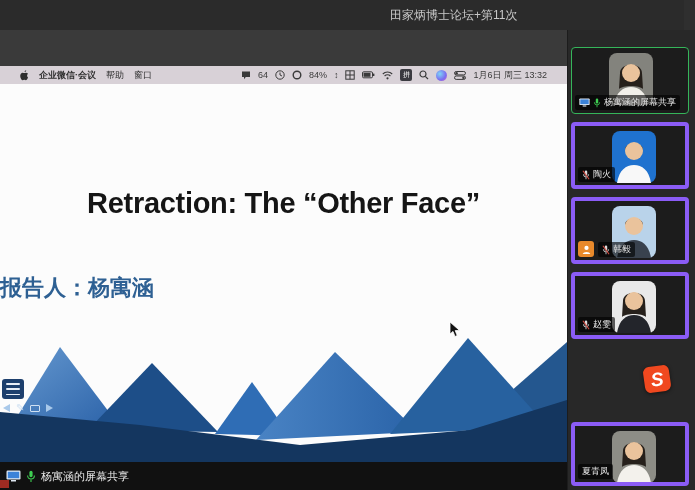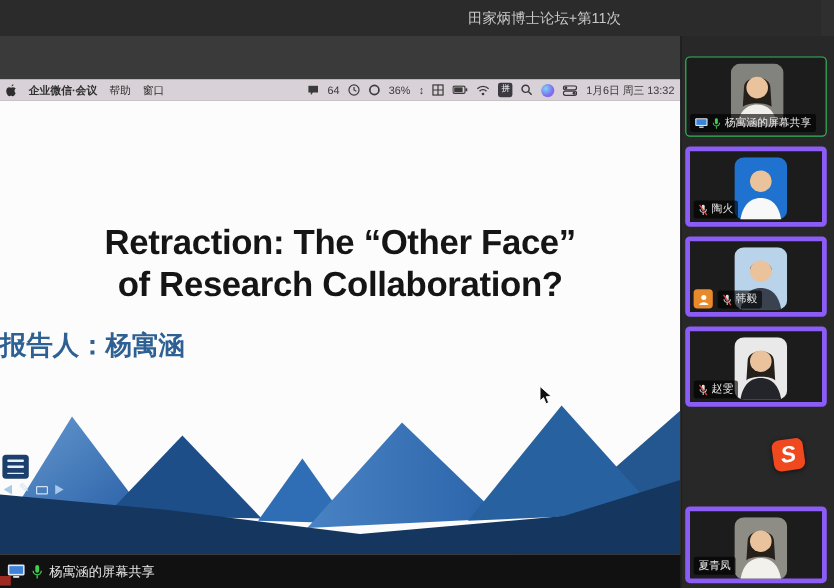--- a/index.html
+++ b/index.html
@@ -7,21 +7,21 @@
   #stage{position:relative;width:695px;height:490px;background:#2f2f2f;overflow:hidden;}
 
   
   .titlebar{position:absolute;left:0;top:0;width:684px;height:30px;background:#2b2b2b;}
   .titlebar .wtitle{position:absolute;left:390px;top:0;line-height:30px;font-size:12px;color:#c9c9c9;white-space:nowrap;}
 
   
   .main{position:absolute;left:0;top:30px;width:567px;height:460px;background:#3a3a3a;}
 
   
-  .macbar{position:absolute;left:0;top:36px;width:567px;height:18px;background:#d8d1d7;display:flex;align-items:center;padding:0 5px;color:#2e2e2e;font-size:9px;}
+  .macbar{position:absolute;left:0;top:36px;width:567px;height:18px;background:#d8d1d7;display:flex;align-items:center;padding:0 20px;color:#2e2e2e;font-size:9px;}
   .macbar .menus{display:flex;align-items:center;gap:10px;white-space:nowrap;}
   .macbar .menus .m0{font-weight:bold;}
   .macbar .right{margin-left:auto;display:flex;align-items:center;gap:7px;white-space:nowrap;color:#3a3a3a;}
   .macbar svg{display:block;}
   .inputsq{width:12px;height:12px;background:#3a3a40;color:#fff;border-radius:2px;font-size:7px;line-height:12px;text-align:center;}
   .siri{width:11px;height:11px;border-radius:50%;background:radial-gradient(circle at 35% 35%,#7fd4f5,#7a6cf0 60%,#e068c8);}
 
   
   .slide{position:absolute;left:0;top:54px;width:567px;height:378px;background:#fcfcfc;overflow:hidden;}
   .slide-title{position:absolute;left:0;top:102px;width:100%;text-align:center;font-size:29px;line-height:35px;font-weight:bold;color:#151515;letter-spacing:-0.3px;}
@@ -90,21 +90,21 @@
             <path d="M1,0.5 h8 v5.5 h-4.2 L3,8.3 V6 H1 Z" fill="#3a3a3a"></path>
           </svg>
         <span>64</span>
         <svg width="10" height="10" viewBox="0 0 10 10">
             <circle cx="5" cy="5" r="4.2" fill="none" stroke="#3a3a3a"></circle>
             <path d="M5,2.5 V5 L7,6" fill="none" stroke="#3a3a3a"></path>
           </svg>
         <svg width="10" height="10" viewBox="0 0 10 10">
             <circle cx="5" cy="5" r="3.8" fill="none" stroke="#3a3a3a" stroke-width="1.4"></circle>
           </svg>
-        <span>36%</span>
+        <span>84%</span>
         <span>↕</span>
         <svg width="10" height="10" viewBox="0 0 10 10">
             <rect x="0.8" y="0.8" width="8.4" height="8.4" fill="none" stroke="#3a3a3a"></rect>
             <path d="M5,0.8 V9.2 M0.8,5 H9.2" stroke="#3a3a3a"></path>
           </svg>
         <svg width="13" height="8" viewBox="0 0 13 8">
             <rect x="0.5" y="0.8" width="10" height="6" rx="1.2" fill="none" stroke="#3a3a3a"></rect>
             <rect x="1.5" y="1.8" width="7" height="4" fill="#3a3a3a"></rect>
             <rect x="11" y="2.6" width="1.4" height="2.4" fill="#3a3a3a"></rect>
           </svg>
@@ -124,21 +124,20 @@
             <rect x="0.5" y="5" width="11" height="3.4" rx="1.7" fill="none" stroke="#3a3a3a"></rect>
             <circle cx="9.4" cy="6.7" r="1.2" fill="#3a3a3a"></circle>
           </svg>
         <span>1月6日 周三 13:32</span>
       </div>
     </div>
 
     <div class="slide">
       <div class="slide-title">
         <div>Retraction: The “Other Face”</div>
-        <div>of Research Collaboration?</div>
       </div>
       <div class="slide-sub" style="color: rgb(46, 96, 147);">
         <div>报告人：杨寓涵</div>
       </div>
 
       <svg class="tri-svg" viewBox="0 0 567 130" preserveAspectRatio="none">
         <defs>
           <linearGradient id="g1" x1="0" y1="0" x2="1" y2="1">
             <stop offset="0" stop-color="#6598cf"></stop>
               <stop offset="1" stop-color="#2c63a9"></stop>

